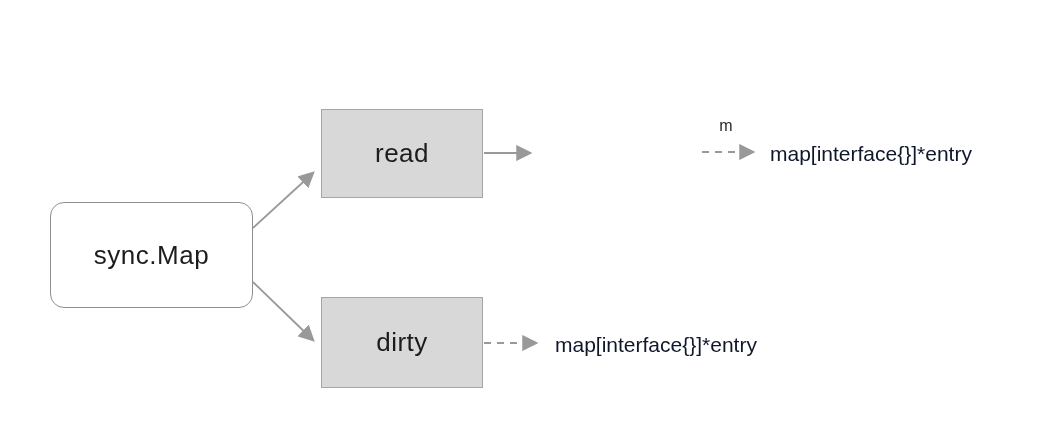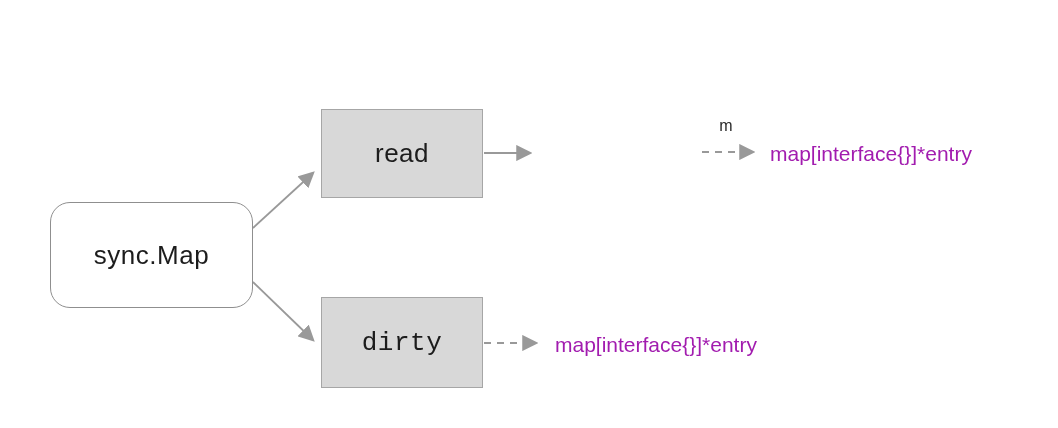--- a/index.html
+++ b/index.html
@@ -33,21 +33,21 @@
     letter-spacing: 0.5px;
     color: #1c1c1c;
   }
   .node-rounded {
     left: 50px;
     top: 202px;
     width: 203px;
     height: 106px;
     background: #ffffff;
     border: 1.5px solid #8f8f8f;
-    border-radius: 20px;
+    border-radius: 14px;
   }
   .node-gray {
     background: #d8d8d8;
     border: 1.5px solid #a6a6a6;
   }
   .node-read {
     left: 321px;
     top: 109px;
     width: 162px;
     height: 89px;
@@ -57,27 +57,26 @@
     left: 536px;
     top: 109px;
     width: 164px;
     height: 89px;
   }
   .node-dirty {
     left: 321px;
     top: 297px;
     width: 162px;
     height: 91px;
-    font-family: Liberation Mono, monospace;
   }
   .type-label {
     position: absolute;
     font-size: 21px;
     line-height: 26px;
-    color: #a21caf;
+    color: #0f172a;
     white-space: nowrap;
   }
   .type-label-top {
     left: 770px;
     top: 141px;
   }
   .type-label-bottom {
     left: 555px;
     top: 332px;
   }

